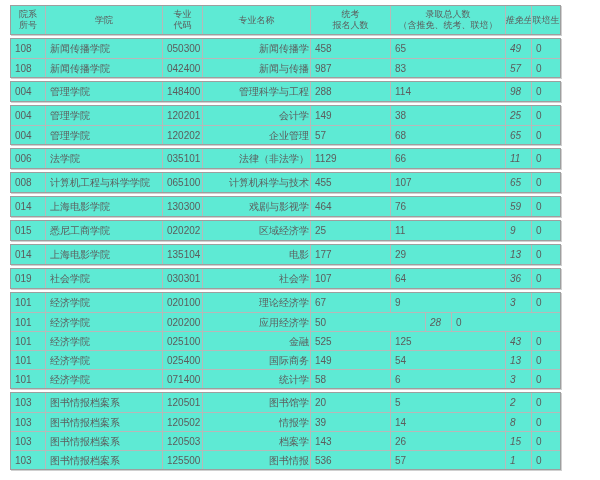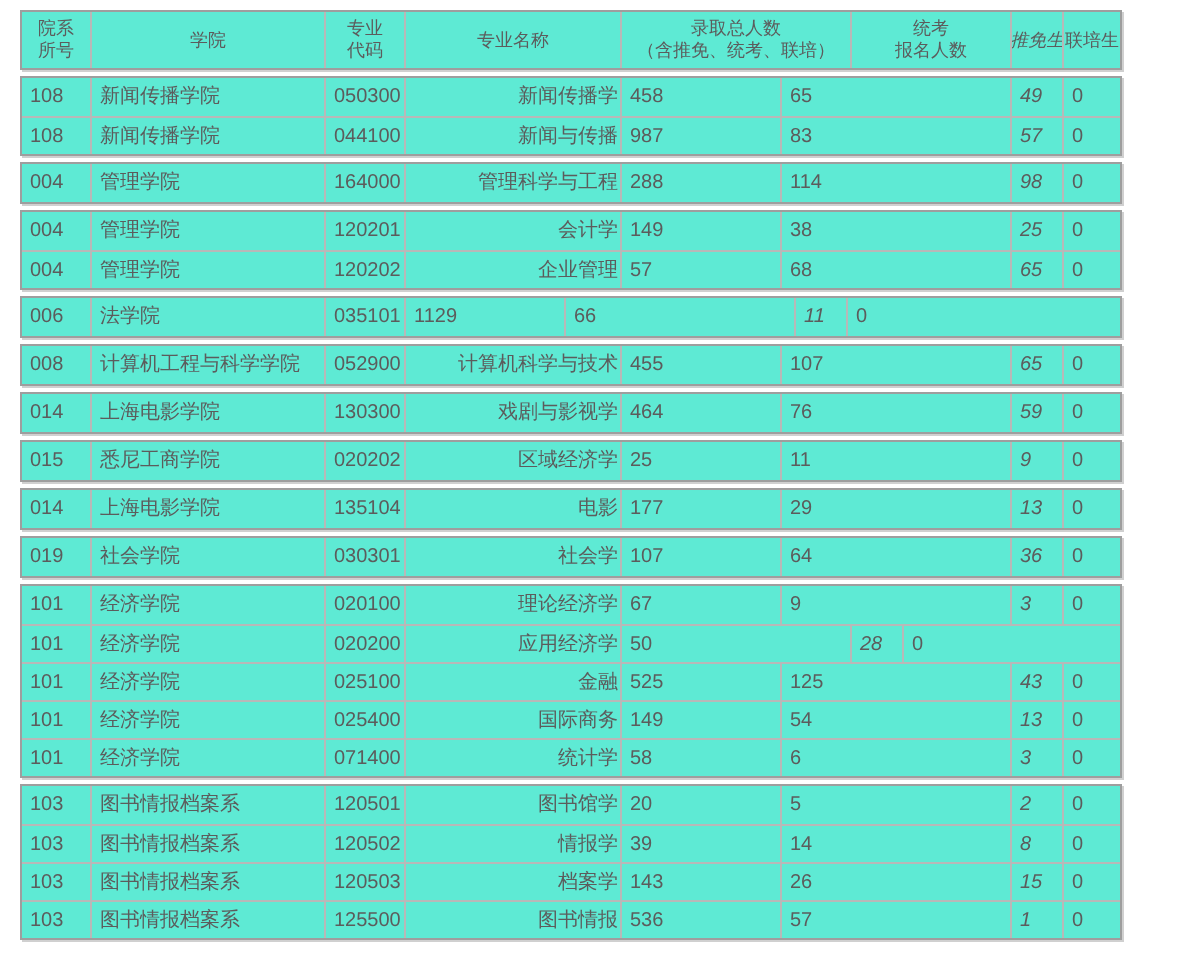--- a/index.html
+++ b/index.html
@@ -66,27 +66,27 @@
         <div class="cell c1">
           <div class="hline">学院</div>
         </div>
         <div class="cell c2">
           <div class="hline">专业</div>
           <div class="hline">代码</div>
         </div>
         <div class="cell c3">
           <div class="hline">专业名称</div>
         </div>
+        <div class="cell c4">
+          <div class="hline">统考</div>
+          <div class="hline">报名人数</div>
+        </div>
         <div class="cell c5">
           <div class="hline">录取总人数</div>
           <div class="hline">（含推免、统考、联培）</div>
-        </div>
-        <div class="cell c4">
-          <div class="hline">统考</div>
-          <div class="hline">报名人数</div>
         </div>
         <div class="cell c6">
           <div class="hline">推免生</div>
         </div>
         <div class="cell c7">
           <div class="hline">联培生</div>
         </div>
       </div>
     </div>
     <div class="box">
@@ -96,33 +96,33 @@
         <div class="cell c2">050300</div>
         <div class="cell c3">新闻传播学</div>
         <div class="cell c4">458</div>
         <div class="cell c5">65</div>
         <div class="cell c6">49</div>
         <div class="cell c7">0</div>
       </div>
       <div class="row">
         <div class="cell c0">108</div>
         <div class="cell c1">新闻传播学院</div>
-        <div class="cell c2">044100</div>
+        <div class="cell c2">042400</div>
         <div class="cell c3">新闻与传播</div>
         <div class="cell c4">987</div>
         <div class="cell c5">83</div>
         <div class="cell c6">57</div>
         <div class="cell c7">0</div>
       </div>
     </div>
     <div class="box">
       <div class="row">
         <div class="cell c0">004</div>
         <div class="cell c1">管理学院</div>
-        <div class="cell c2">164000</div>
+        <div class="cell c2">148400</div>
         <div class="cell c3">管理科学与工程</div>
         <div class="cell c4">288</div>
         <div class="cell c5">114</div>
         <div class="cell c6">98</div>
         <div class="cell c7">0</div>
       </div>
     </div>
     <div class="box">
       <div class="row">
         <div class="cell c0">004</div>
@@ -143,31 +143,32 @@
         <div class="cell c5">68</div>
         <div class="cell c6">65</div>
         <div class="cell c7">0</div>
       </div>
     </div>
     <div class="box">
       <div class="row">
         <div class="cell c0">006</div>
         <div class="cell c1">法学院</div>
         <div class="cell c2">035101</div>
+        <div class="cell c3">法律（非法学）</div>
         <div class="cell c4">1129</div>
         <div class="cell c5">66</div>
         <div class="cell c6">11</div>
         <div class="cell c7">0</div>
       </div>
     </div>
     <div class="box">
       <div class="row">
         <div class="cell c0">008</div>
         <div class="cell c1">计算机工程与科学学院</div>
-        <div class="cell c2">052900</div>
+        <div class="cell c2">065100</div>
         <div class="cell c3">计算机科学与技术</div>
         <div class="cell c4">455</div>
         <div class="cell c5">107</div>
         <div class="cell c6">65</div>
         <div class="cell c7">0</div>
       </div>
     </div>
     <div class="box">
       <div class="row">
         <div class="cell c0">014</div>

